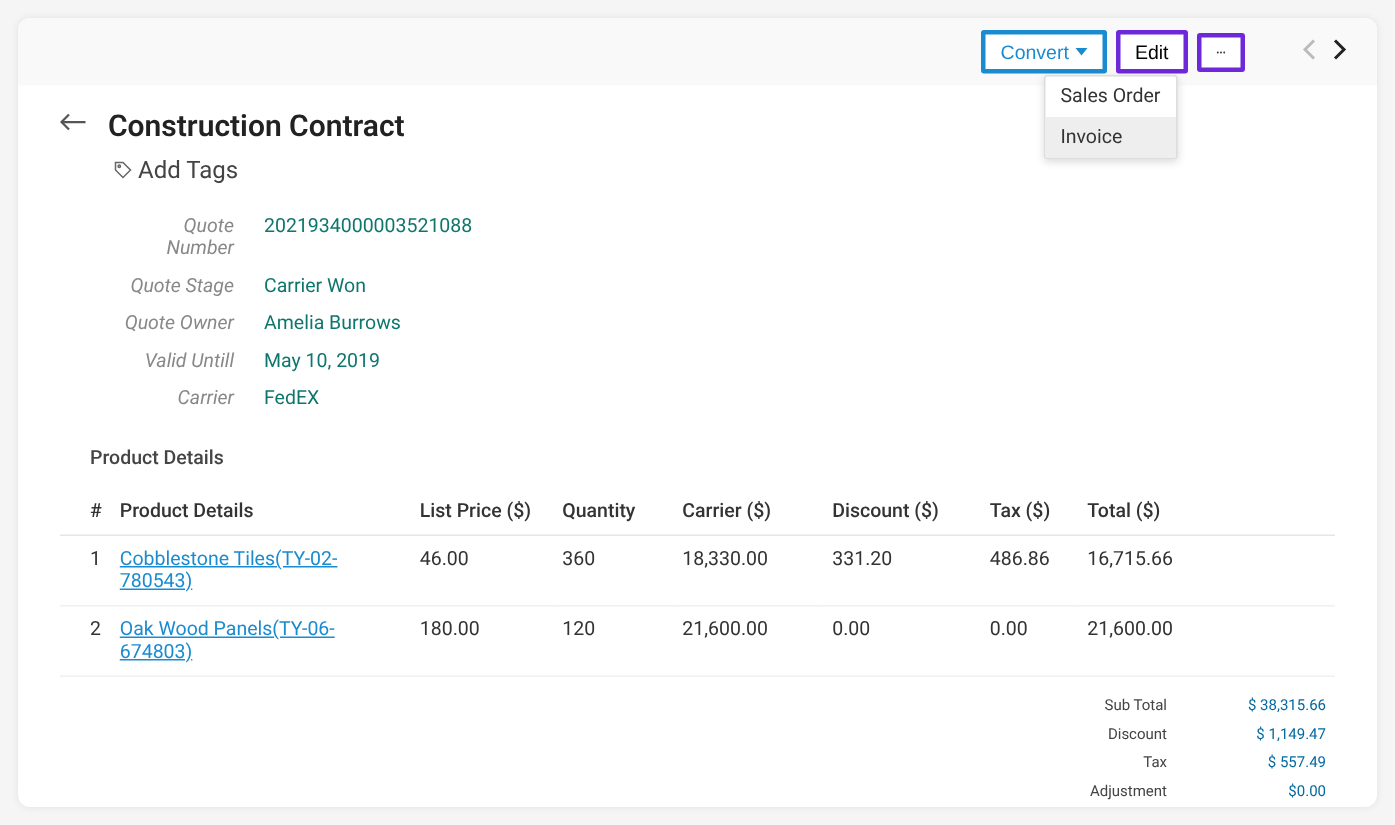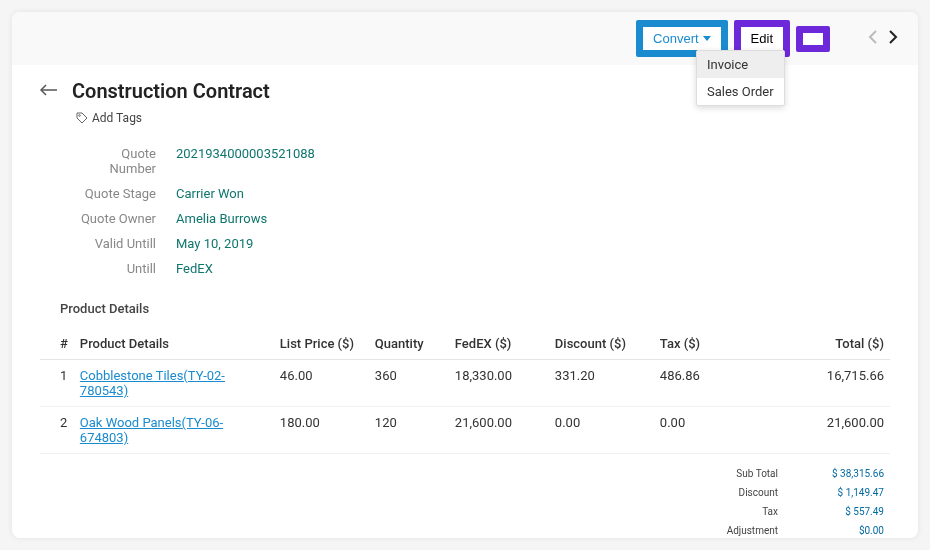--- a/index.html
+++ b/index.html
@@ -26,21 +26,21 @@
       justify-content: flex-end;
       align-items: center;
       padding: 8px 18px 8px 8px;
       background: #f9f9f9;
       border-top-left-radius: 8px;
       border-top-right-radius: 8px;
       gap: 6px;
       position: relative;
     }
     .btn {
-      border: 7px solid #6d28d9;
+      border: 3px solid #6d28d9;
       background: #fff;
       padding: 4px 10px;
       font-size: 13px;
       cursor: pointer;
       border-radius: 2px;
       display: inline-flex;
       align-items: center;
       gap: 4px;
     }
     .btn-convert {
@@ -96,21 +96,21 @@
       margin-bottom: 8px;
     }
     .back-icon { cursor: pointer; }
     .page-title {
       font-size: 20px;
       font-weight: 600;
       color: #222;
     }
     .add-tags {
       margin-left: 36px;
-      font-size: 12px;
+      font-size: 16px;
       color: #444;
       display: inline-flex;
       align-items: center;
       gap: 4px;
       cursor: pointer;
       margin-bottom: 16px;
     }
     .meta-table {
       margin-left: 36px;
       margin-bottom: 20px;
@@ -118,20 +118,21 @@
     .meta-row {
       display: flex;
       padding: 5px 0;
       font-size: 13px;
     }
     .meta-label {
       width: 100px;
       text-align: right;
       color: #888;
       padding-right: 20px;
+      font-style: italic;
     }
     .meta-value {
       color: #0f766e;
     }
     .section-heading {
       font-size: 13px;
       font-weight: 500;
       color: #444;
       margin: 6px 0 12px 20px;
     }
@@ -141,21 +142,21 @@
       font-size: 13px;
     }
     .products-table th {
       text-align: left;
       font-weight: 500;
       color: #333;
       padding: 8px 6px;
       border-bottom: 1px solid #e5e5e5;
     }
     .products-table th.right, .products-table td.right {
-      text-align: right;
+      text-align: left;
     }
     .products-table td {
       padding: 8px 6px;
       border-bottom: 1px solid #f0f0f0;
       vertical-align: top;
     }
     .products-table td.idx { width: 28px; padding-left: 20px;}
     .products-table th.idx { width: 28px; padding-left: 20px;}
     .product-link {
       color: #1a8bcf;
@@ -208,22 +209,22 @@
     </button>
     <button class="btn btn-more">
       <svg width="14" height="4" viewBox="0 0 14 4">
         <circle cx="2" cy="2" r="1.5" fill="#333"></circle>
           <circle cx="7" cy="2" r="1.5" fill="#333"></circle>
           <circle cx="12" cy="2" r="1.5" fill="#333"></circle>
       </svg>
     </button>
 
     <div class="dropdown-menu">
+      <div class="dropdown-item">Sales Order</div>
       <div class="dropdown-item hover">Invoice</div>
-      <div class="dropdown-item">Sales Order</div>
     </div>
 
     <div class="nav-arrows">
       <span class="nav-arrow disabled">
         <svg width="10" height="16" viewBox="0 0 10 16" fill="none" stroke="#bbb" stroke-width="2">
             <polyline points="8,2 2,8 8,14"></polyline>
           </svg>
       </span>
       <span class="nav-arrow">
         <svg width="10" height="16" viewBox="0 0 10 16" fill="none" stroke="#222" stroke-width="2">
@@ -264,35 +265,35 @@
       </div>
       <div class="meta-row">
         <div class="meta-label">Quote Owner</div>
         <div class="meta-value">Amelia Burrows</div>
       </div>
       <div class="meta-row">
         <div class="meta-label">Valid Untill</div>
         <div class="meta-value">May 10, 2019</div>
       </div>
       <div class="meta-row">
-        <div class="meta-label">Untill</div>
+        <div class="meta-label">Carrier</div>
         <div class="meta-value">FedEX</div>
       </div>
     </div>
 
     <div class="section-heading">Product Details</div>
 
     <table class="products-table">
       <thead>
         <tr>
           <th class="idx">#</th>
           <th style="width:200px">Product Details</th>
           <th style="width:95px">List Price ($)</th>
           <th style="width:80px">Quantity</th>
-          <th style="width:100px">FedEX ($)</th>
+          <th style="width:100px">Carrier ($)</th>
           <th style="width:105px">Discount ($)</th>
           <th style="width:65px">Tax ($)</th>
           <th class="right">Total ($)</th>
         </tr>
       </thead>
       <tbody>
         <tr>
           <td class="idx">1</td>
           <td><span class="product-link">Cobblestone Tiles(TY-02-780543)</span></td>
           <td>46.00</td>

